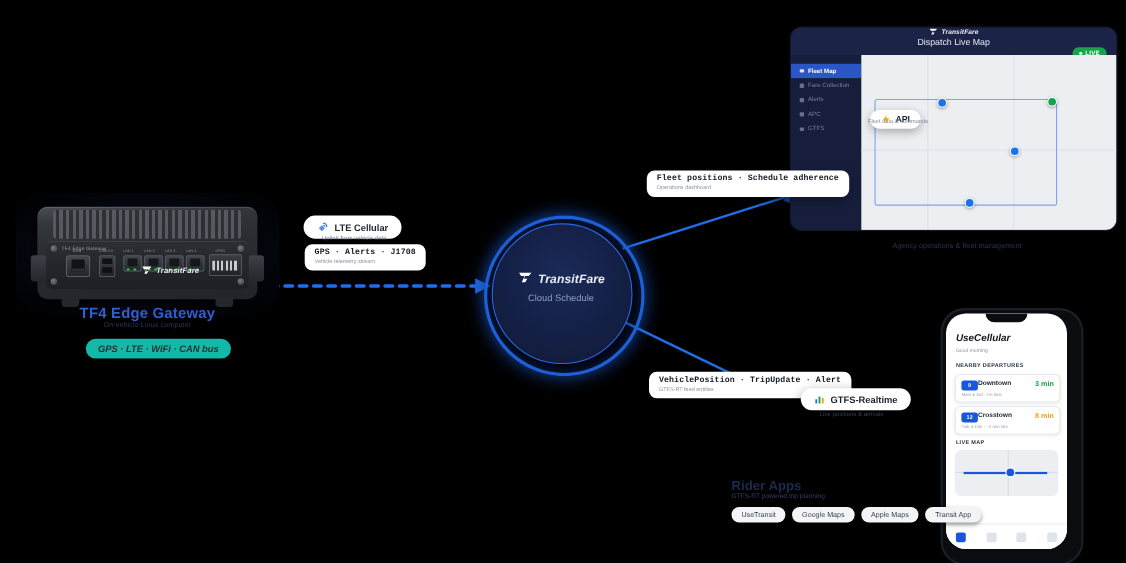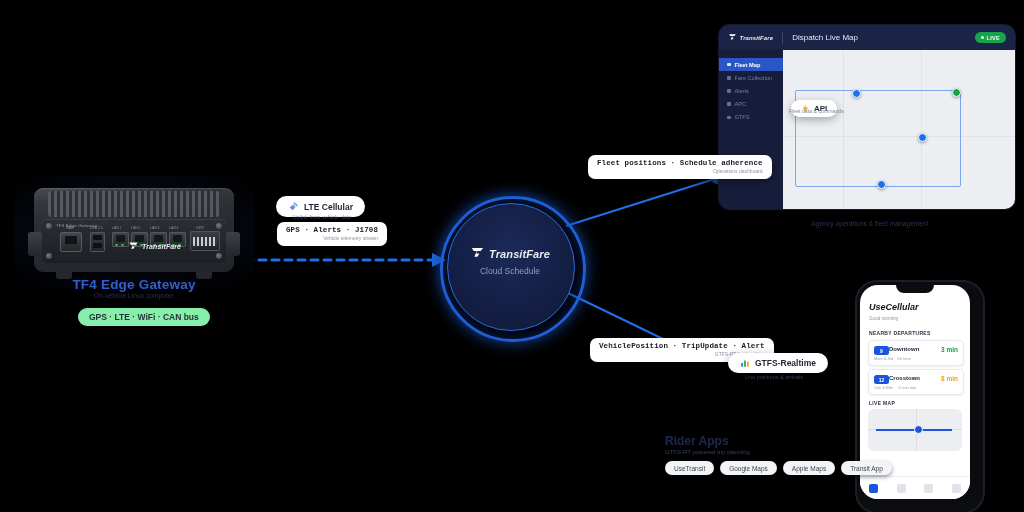--- a/index.html
+++ b/index.html
@@ -39,42 +39,42 @@
   .gpio::after{content:"";position:absolute;left:3px;top:6px;width:24px;height:9px;border-radius:1px;
     background:repeating-linear-gradient(90deg,#c9ccd1 0 2px,#32353a 2px 4px);}
   .sidebolt{position:absolute;width:6px;height:6px;border-radius:50%;background:radial-gradient(circle at 35% 35%,#777c83,#34373b);}
   .foot{position:absolute;bottom:-7px;width:16px;height:9px;border-radius:0 0 3px 3px;background:#24272b;}
   .earl{position:absolute;left:-6px;top:44px;width:14px;height:24px;border-radius:3px;background:linear-gradient(180deg,#3d4046,#23262a);}
   .earr{position:absolute;right:-6px;top:44px;width:14px;height:24px;border-radius:3px;background:linear-gradient(180deg,#3d4046,#23262a);}
 
   .node-title{position:absolute;text-align:center;font-size:13.5px;font-weight:700;color:#2f5fd0;letter-spacing:.2px;}
   .node-sub{position:absolute;text-align:center;font-size:6.5px;color:#3a4a7a;opacity:.72;letter-spacing:.1px;}
 
-  .chip{position:absolute;display:inline-flex;align-items:center;gap:4px;background:#86efac;
+  .chip{position:absolute;display:inline-flex;align-items:center;gap:4px;background:#14b8a6;
     border-radius:11px;padding:4px 11px;font-size:8.5px;font-weight:700;color:#2b2f36;
-    box-shadow:0 2px 5px rgba(0,0,0,.45);white-space:nowrap;}
+    box-shadow:0 2px 5px rgba(0,0,0,.45);white-space:nowrap;font-style:italic;}
 
   
   #cloud-node{position:absolute;left:430px;top:186px;width:160px;height:160px;}
   .halo{position:absolute;inset:0;border-radius:50%;
     background:radial-gradient(circle at 50% 50%,rgba(20,40,110,.55) 0%,rgba(6,12,40,.35) 58%,rgba(0,0,0,0) 72%);}
   .ring-out{position:absolute;left:10px;top:10px;width:140px;height:140px;border-radius:50%;
     border:3px solid #1e5fd6;box-shadow:0 0 16px rgba(30,95,214,.75),inset 0 0 12px rgba(30,95,214,.35);}
   .ring-in{position:absolute;left:17px;top:17px;width:126px;height:126px;border-radius:50%;
     background:radial-gradient(circle at 50% 38%,#1b2a59 0%,#141f45 55%,#101a36 100%);
     border:1.5px solid #2a6ae0;}
   .core-brand{position:absolute;left:0;right:0;top:60px;display:flex;align-items:center;justify-content:center;gap:4px;}
   .core-brand .bname{font-size:11px;}
   .core-sub{position:absolute;left:0;right:0;top:80px;text-align:center;font-size:8.5px;color:#8e9ec4;}
 
   
   #dashboard{position:absolute;left:718px;top:24px;width:296px;height:184px;border-radius:11px;
     background:#0d1222;box-shadow:0 8px 26px rgba(0,0,0,.85);overflow:hidden;
     border:1px solid #141a2e;}
-  .dash-top{position:absolute;left:0;right:0;top:0;height:25px;background:#1b2347;display:flex;align-items:center;padding:0 9px;}
+  .dash-top{position:absolute;left:0;right:0;top:0;height:25px;background:#1b2347;display:flex;align-items:center;padding:0 9px;flex-direction:column;}
   .dash-brand{display:flex;align-items:center;gap:2.5px;}
   .dash-brand .bname{font-size:6px;}
   .vline{width:1px;height:12px;background:#3c4770;margin:0 9px;}
   .dash-title{font-size:8px;color:#e6eaf5;}
   .live-badge{margin-left:auto;display:flex;align-items:center;gap:3px;background:#16a34a;color:#fff;
     font-size:5.5px;font-weight:700;border-radius:7px;padding:2.5px 6px;letter-spacing:.3px;}
   .live-dot{width:3px;height:3px;border-radius:50%;background:#d7ffe6;}
   .dash-side{position:absolute;left:0;top:25px;width:64px;bottom:0;background:#171e3c;padding-top:8px;}
   .dnav{display:flex;align-items:center;gap:4px;padding:3.6px 8px;font-size:5.6px;color:#737f9f;}
   .dnav.active{background:#2a56c6;color:#fff;font-weight:700;}
@@ -106,21 +106,21 @@
   .dep-meta{position:absolute;left:5px;top:15px;font-size:4px;color:#98a0ae;}
   .dep-eta{position:absolute;right:5px;top:5px;font-size:6.5px;font-weight:700;}
   .ph-map{position:absolute;left:8px;width:94px;height:42px;border-radius:6px;background:#eceef2;overflow:hidden;}
   .ph-tabs{position:absolute;left:0;right:0;bottom:0;height:22px;background:#fff;border-top:1px solid #eceef1;
     display:flex;align-items:center;justify-content:space-around;}
   .tab-ic{width:9px;height:9px;border-radius:2px;background:#dfe3ea;}
   .tab-ic.on{background:#1a56db;}
 
   
   .callout{position:absolute;background:#fff;border-radius:7px;padding:4px 9px 5px;
-    box-shadow:0 3px 10px rgba(0,0,0,.35);white-space:nowrap;text-align:right;}
+    box-shadow:0 3px 10px rgba(0,0,0,.35);white-space:nowrap;}
   .callout .ct{font-family:"Liberation Mono",monospace;font-size:7.5px;font-weight:700;color:#151a24;letter-spacing:.1px;}
   .callout .cs{font-size:5px;color:#8d94a4;margin-top:1px;}
 
   .pill{position:absolute;display:inline-flex;align-items:center;gap:5px;background:#fff;border-radius:13px;
     padding:5px 12px;box-shadow:0 3px 10px rgba(0,0,0,.4);font-size:8.5px;font-weight:700;color:#1d2330;white-space:nowrap;}
   .pill-sub{position:absolute;font-size:5.5px;color:#4a5880;opacity:.7;text-align:center;}
 
   
   #rider-apps{position:absolute;left:665px;top:434px;}
   .ra-title{font-size:12px;font-weight:700;color:#1e2a4d;}

